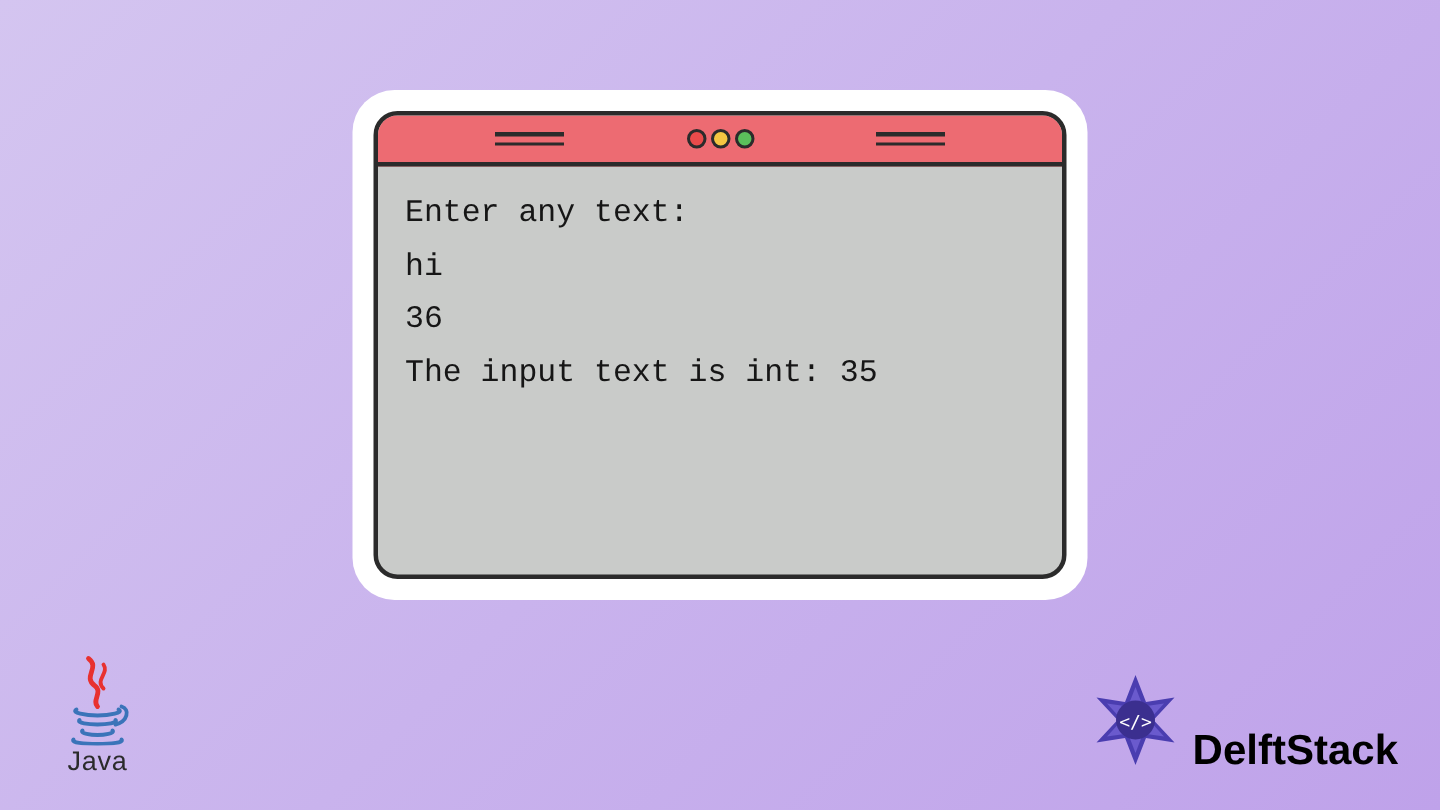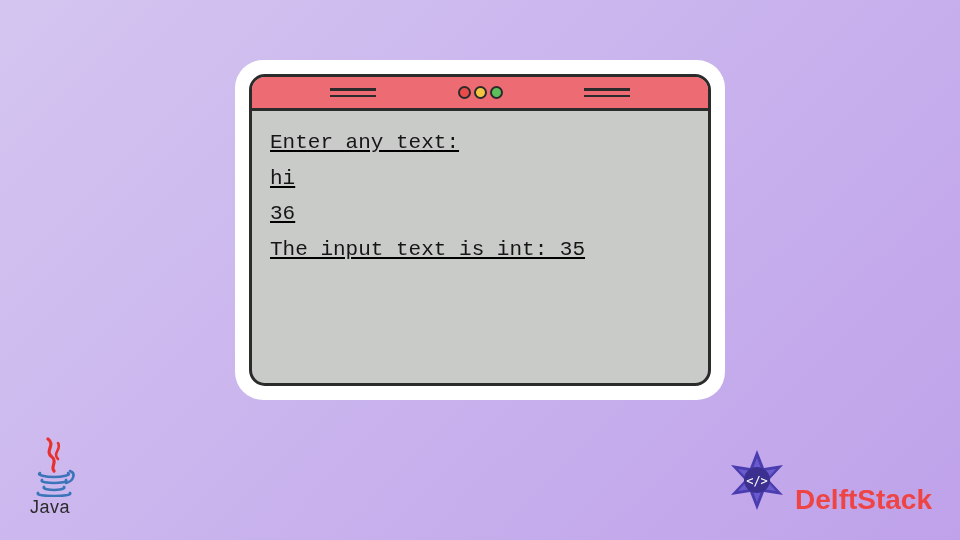--- a/index.html
+++ b/index.html
@@ -21,21 +21,20 @@
   }
   .terminal-inner {
     width: 100%;
     height: 100%;
     border: 3px solid #2b2b2b;
     border-radius: 16px;
     overflow: hidden;
     background: #c9cbc9;
     display: flex;
     flex-direction: column;
-    text-decoration: underline;
   }
   .titlebar {
     height: 34px;
     background: #ed6b72;
     border-bottom: 3px solid #2b2b2b;
     display: flex;
     align-items: center;
     justify-content: center;
     position: relative;
   }
@@ -74,21 +73,21 @@
   }
   .term-line { white-space: pre; }
 
   .java-logo {
     position: absolute;
     left: 30px;
     bottom: 22px;
     width: 70px;
     display: flex;
     flex-direction: column;
-    align-items: flex-start;
+    align-items: center;
   }
   .java-logo svg { width: 48px; height: 60px; }
   .java-text {
     font-family: Arial, sans-serif;
     font-size: 18px;
     color: #2b2b2b;
     letter-spacing: 0.5px;
   }
 
   .delft-logo {
@@ -97,21 +96,21 @@
     bottom: 24px;
     display: flex;
     align-items: center;
     gap: 6px;
   }
   .delft-logo svg { width: 64px; height: 64px; }
   .delft-text {
     font-family: Arial, Helvetica, sans-serif;
     font-size: 28px;
     font-weight: 600;
-    color: #ef4444;
+    color: #000000;
     margin-top: 40px;
   }
 </style>
 </head>
 <body>
 
 <div class="terminal-window">
   <div class="terminal-inner">
     <div class="titlebar">
       <div class="line-deco left">

